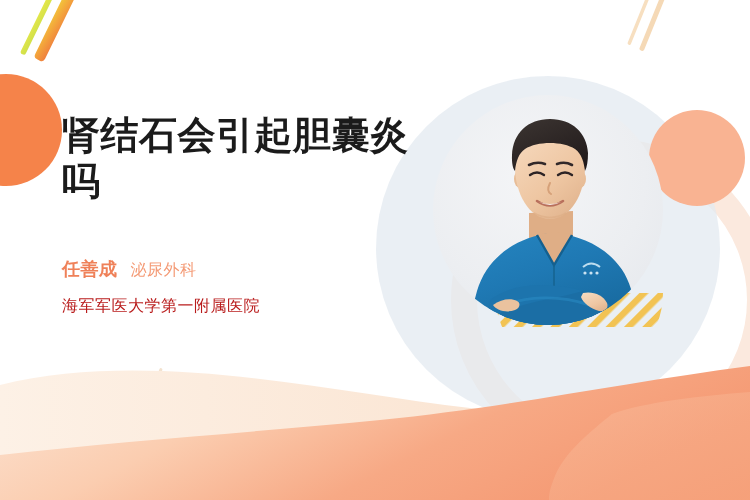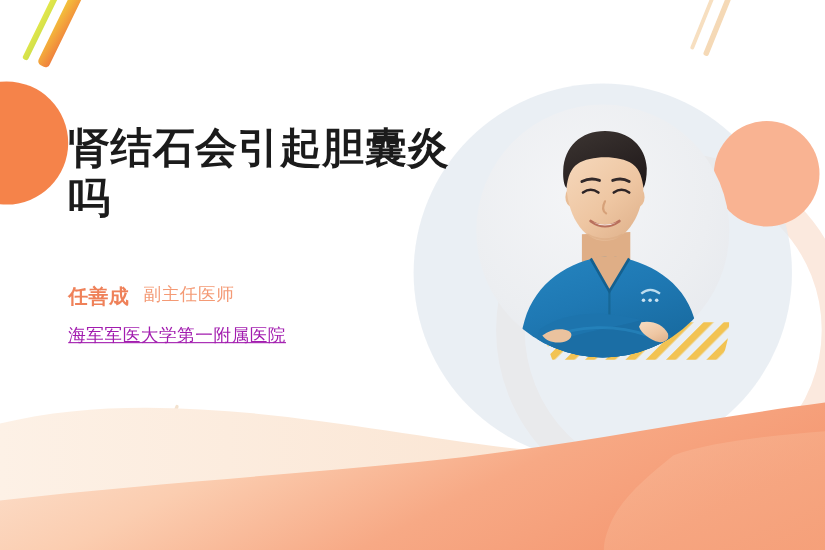--- a/index.html
+++ b/index.html
@@ -47,42 +47,41 @@
     font-size:38px;
     font-weight:bold;
     line-height:1.22;
     letter-spacing:0.5px;
     color:#1b1b1b;
     white-space:pre-line;
   }
   .byline {
     margin-top:52px;
     display:flex;
-    align-items:center;
+    align-items:flex-end;
     gap:13px;
   }
   .doctor-name {
     font-size:18px;
     font-weight:bold;
     color:#ef8159;
     letter-spacing:0.5px;
   }
   .doctor-title {
     font-size:16px;
     font-weight:normal;
     color:#f49a75;
     letter-spacing:0.5px;
   }
   .affiliation {
     margin-top:12px;
     font-size:16px;
     line-height:1.62;
-    color:#a21caf;
-    letter-spacing:0.5px;
-    text-decoration:underline;
+    color:#b91c1c;
+    letter-spacing:0.5px;
   }
   .affil-line { display:block; }
 </style>
 </head>
 <body>
 
 <div id="card">
 
   <div class="bg-layer">
     <svg class="bg-svg" viewBox="0 0 750 500" xmlns="http://www.w3.org/2000/svg">
@@ -245,21 +244,21 @@
       </g>
     </svg>
   </div>
 
   <div class="text-block">
 
     <h1 class="title">肾结石会引起胆囊炎吗</h1>
 
     <div class="byline">
       <span class="doctor-name">任善成</span>
-      <span class="doctor-title">副主任医师</span>
+      <span class="doctor-title">泌尿外科</span>
     </div>
 
     <div class="affiliation">
       <span class="affil-line">海军军医大学第一附属医院</span>
     </div>
 
   </div>
 
 </div>
 

